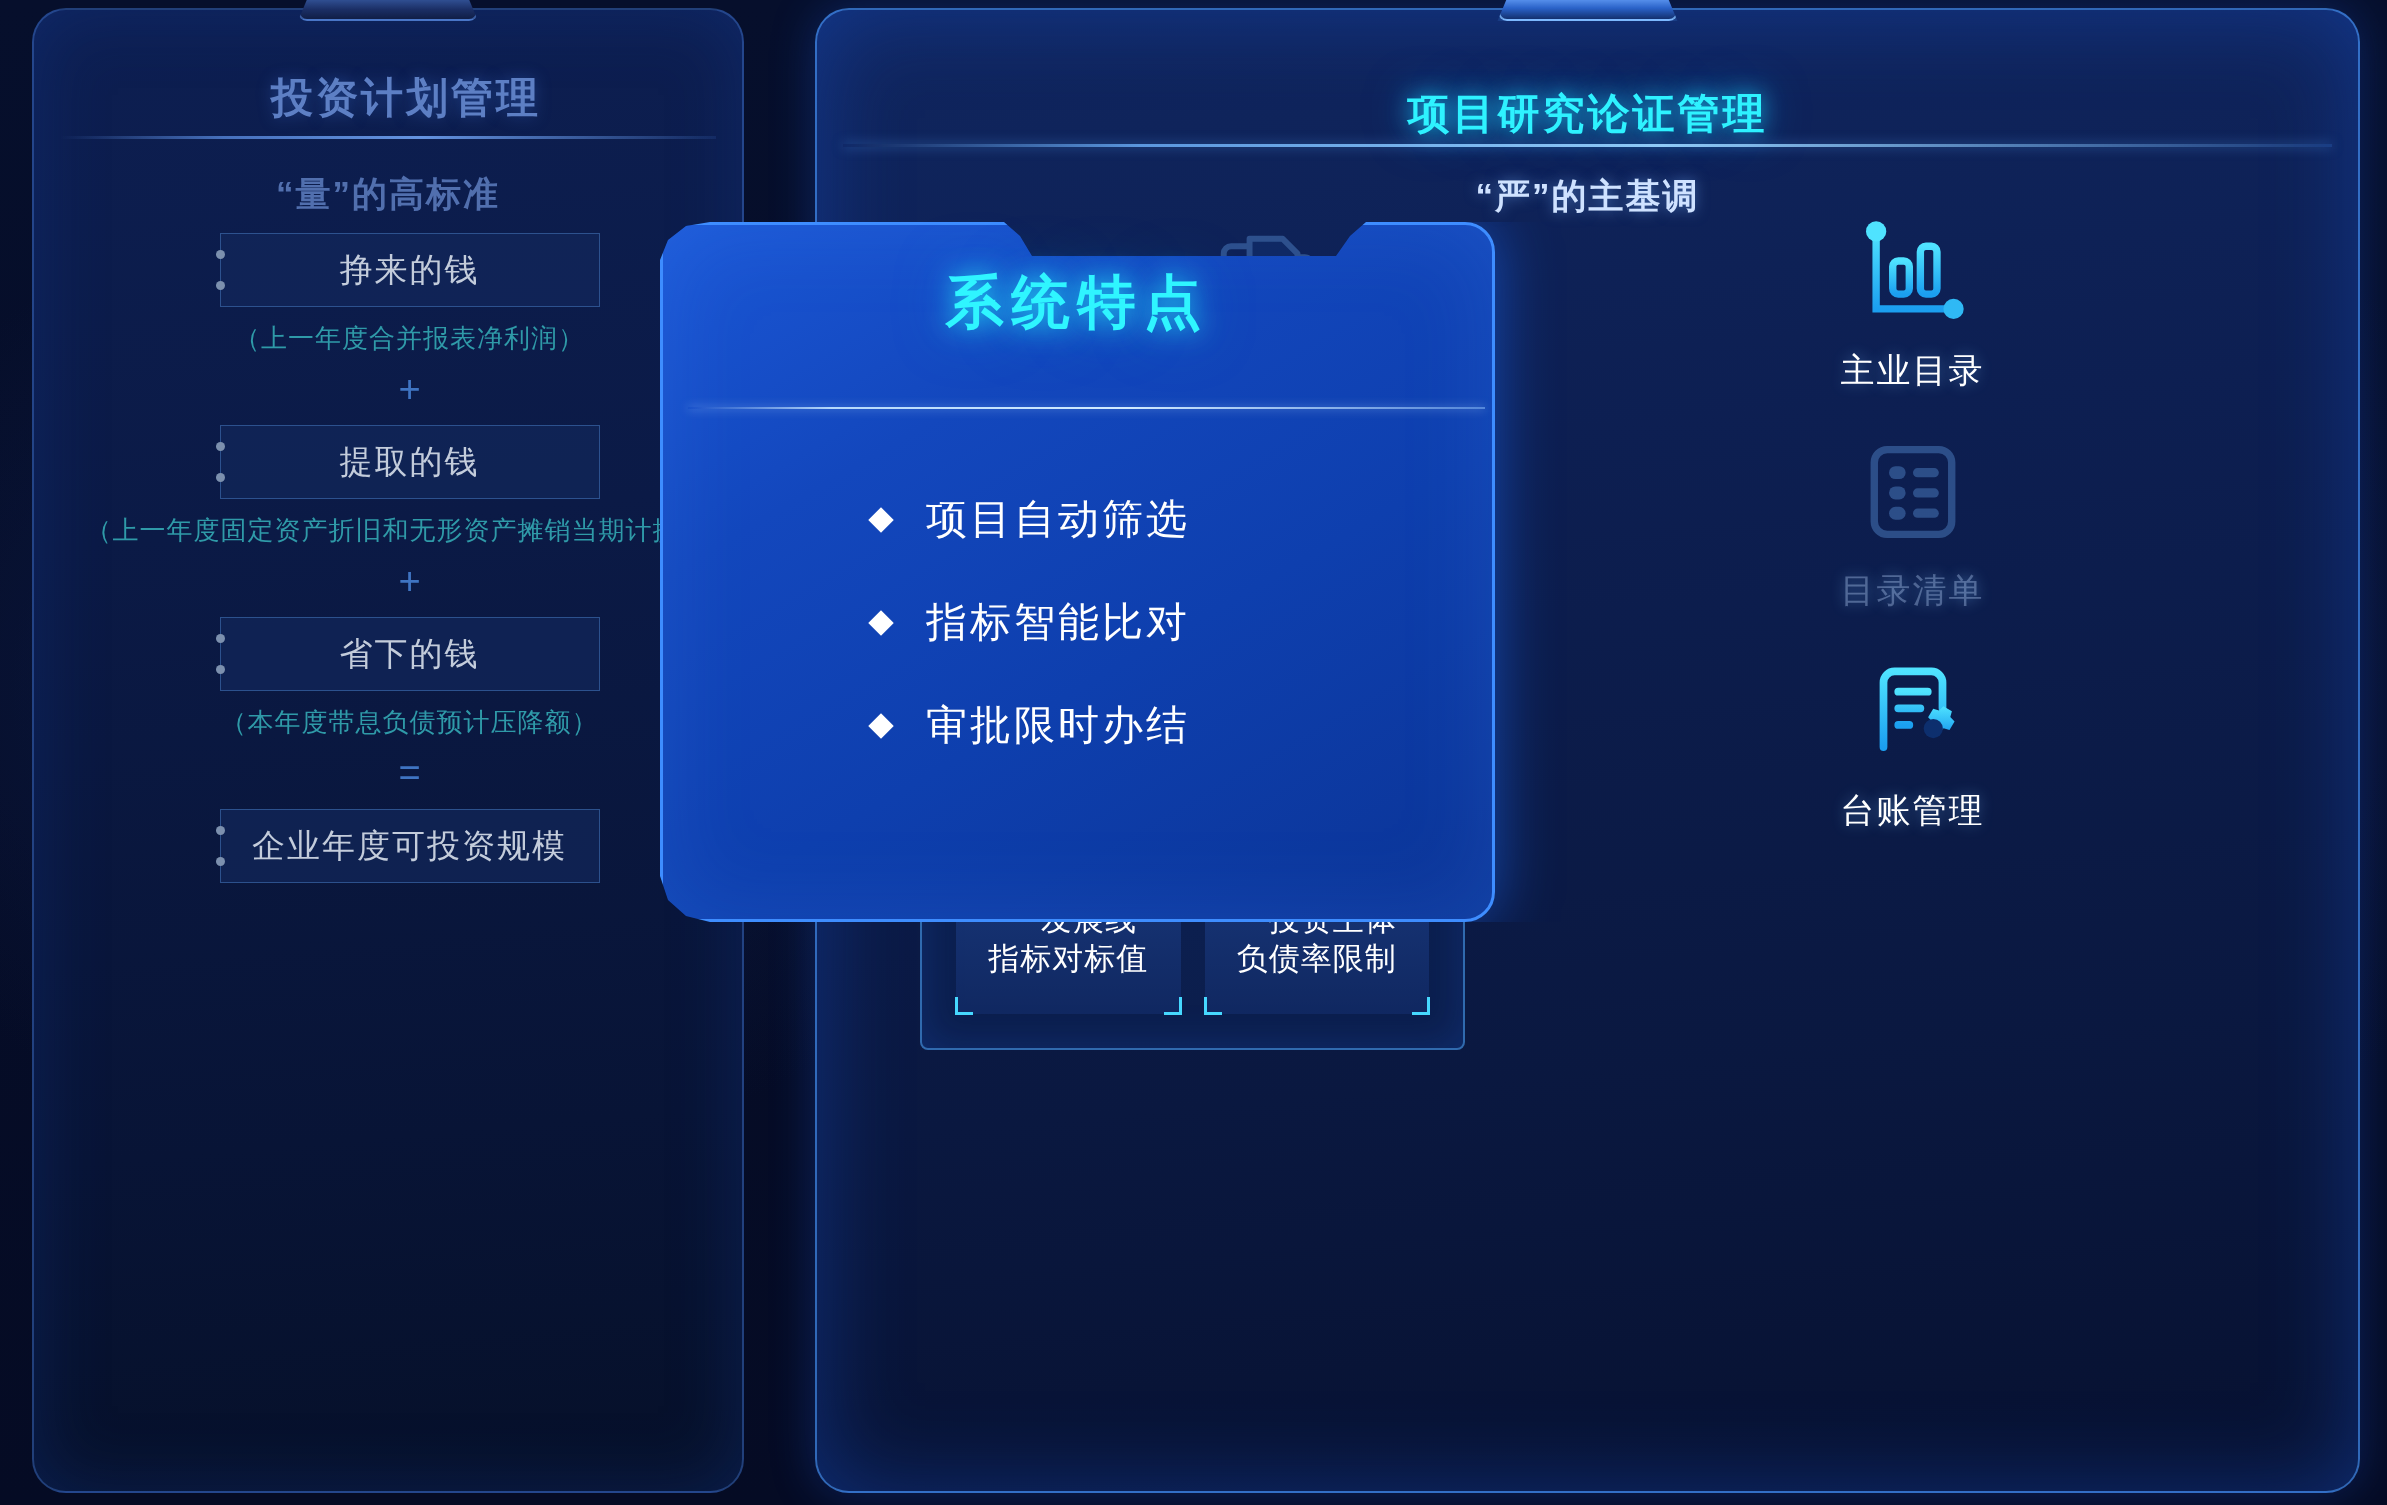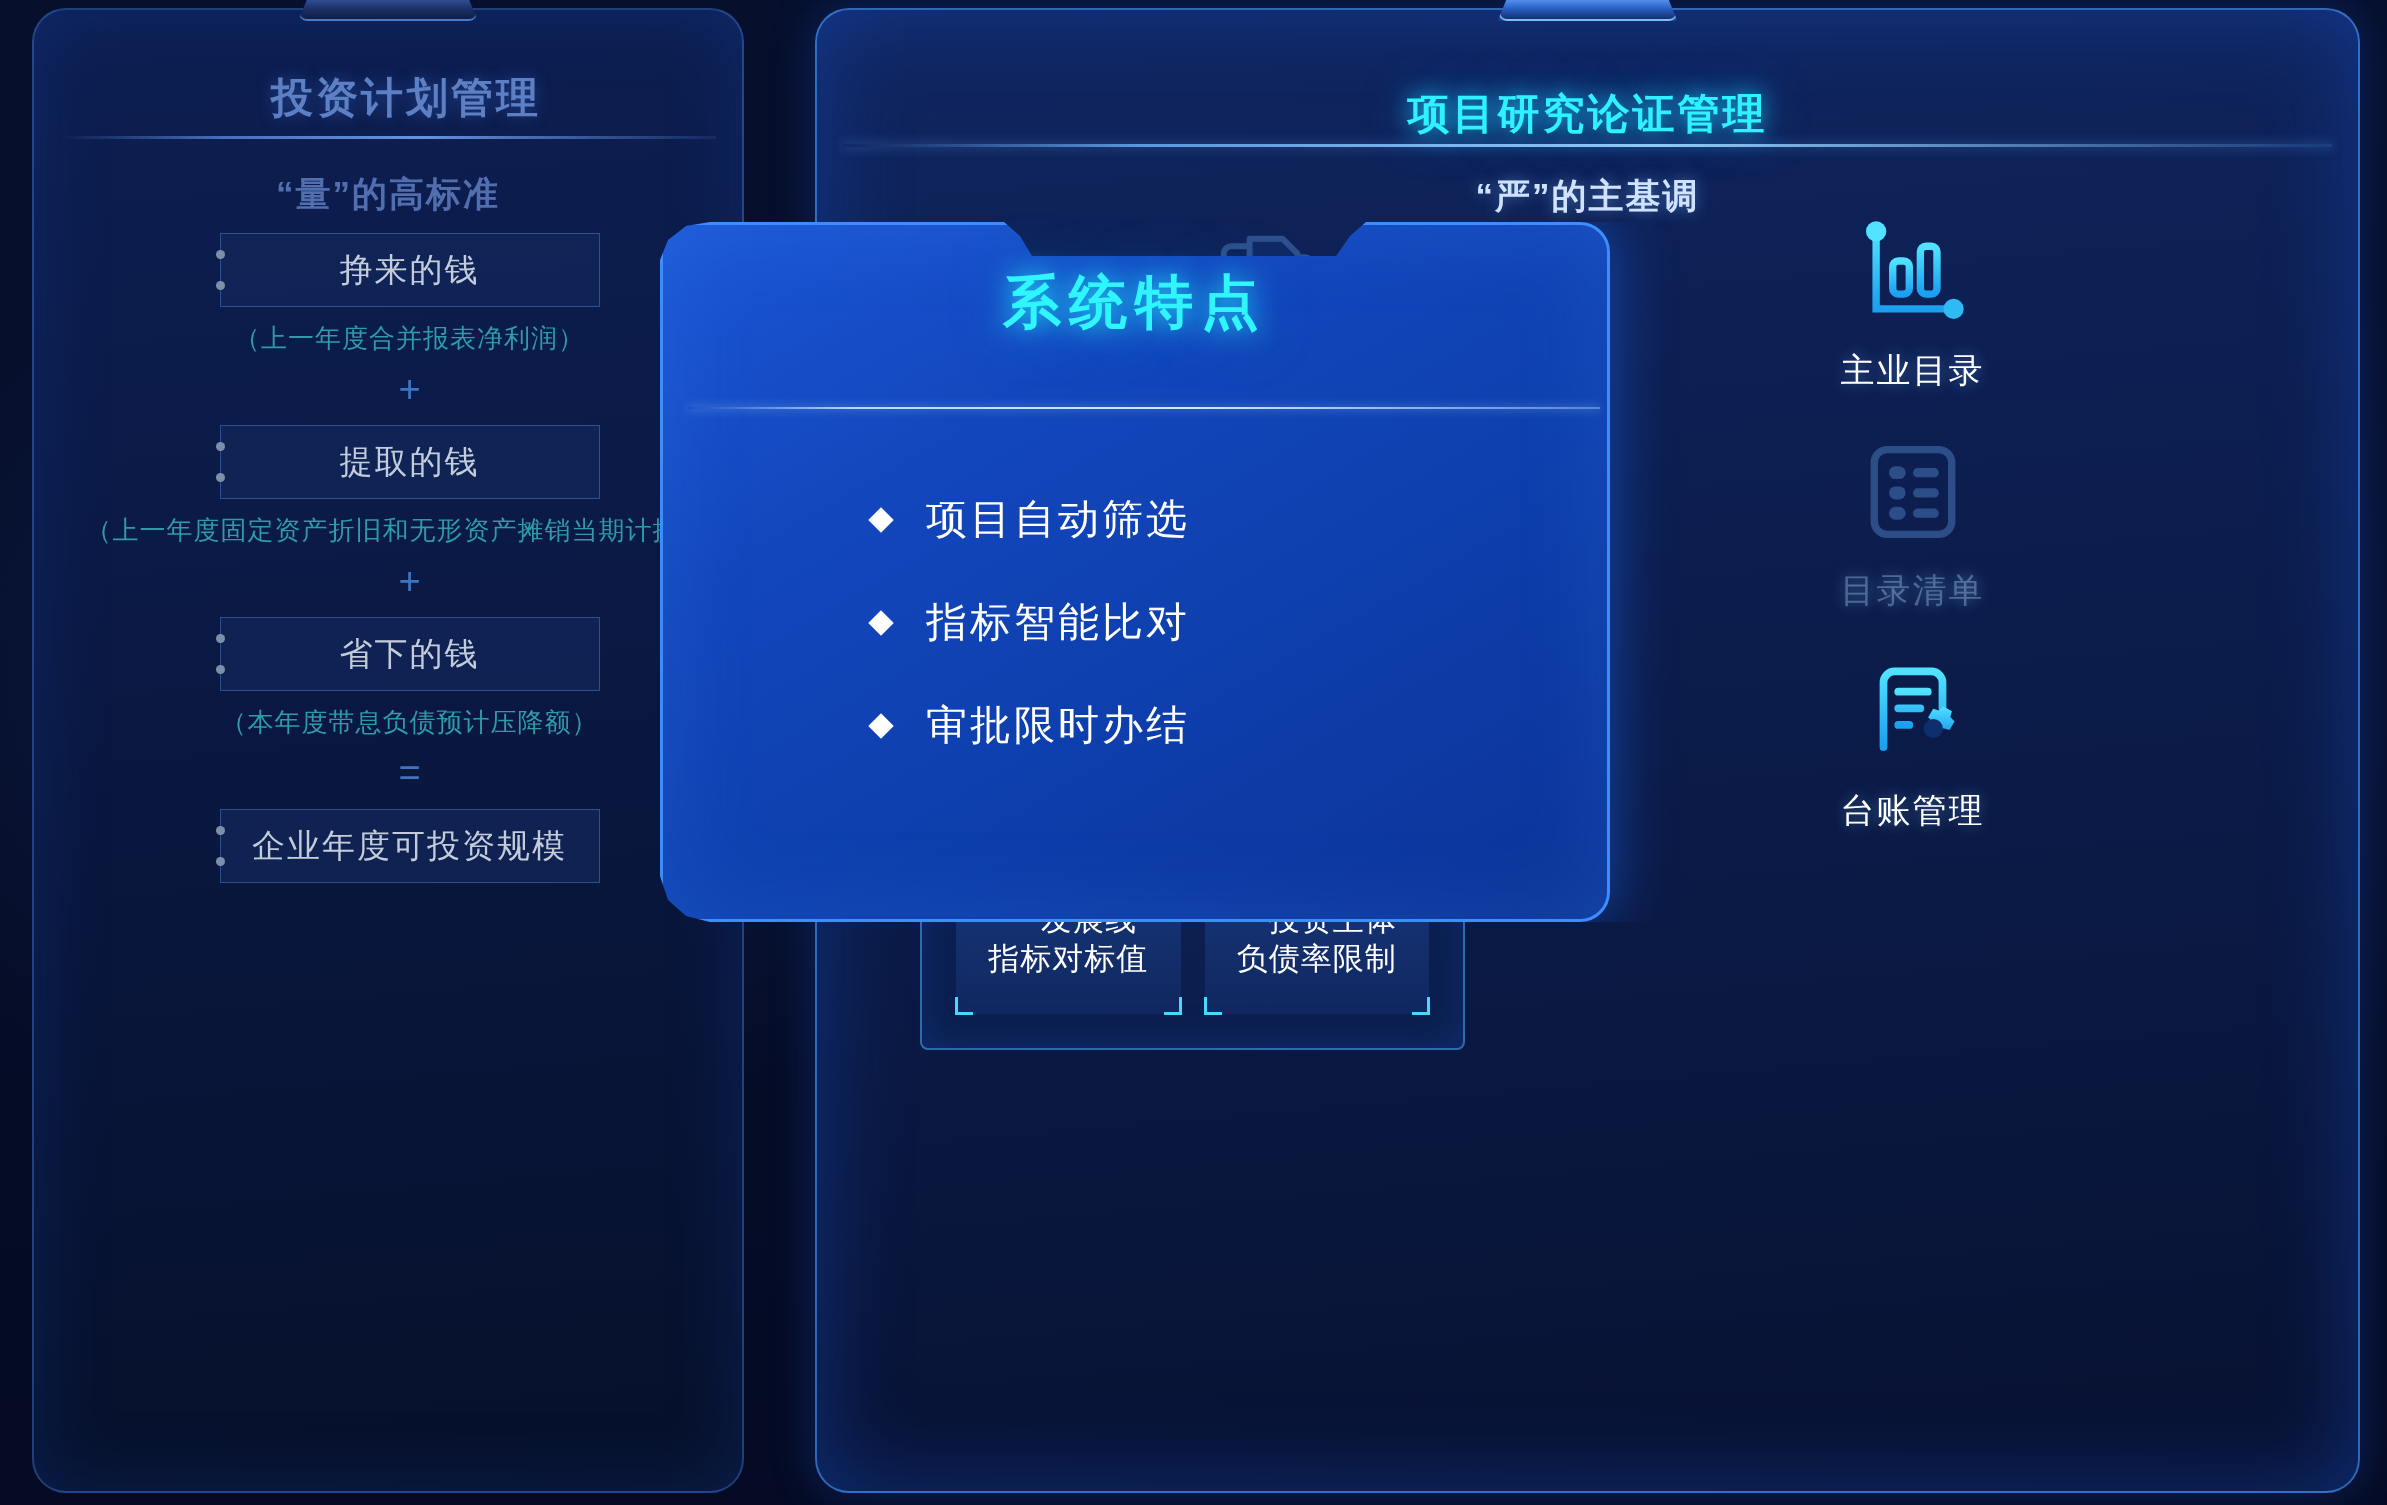--- a/index.html
+++ b/index.html
@@ -183,21 +183,21 @@
   }
   .corner.tl { top:-1px; left:-1px; border-top-width:3px; border-left-width:3px; }
   .corner.tr { top:-1px; right:-1px; border-top-width:3px; border-right-width:3px; }
   .corner.bl { bottom:-1px; left:-1px; border-bottom-width:3px; border-left-width:3px; }
   .corner.br { bottom:-1px; right:-1px; border-bottom-width:3px; border-right-width:3px; }
 
   
   .modal {
     position: absolute;
     left: 660px; top: 222px;
-    width: 950px; height: 700px;
+    width: 835px; height: 700px;
     z-index: 50;
   }
   .modal-shape {
     position: absolute; inset: 0;
     background: linear-gradient(150deg, #1b57d6 0%, #1347bd 30%, #0e3fae 60%, #0b3496 100%);
     border: 3px solid #3e8dff;
     border-radius: 30px;
     box-shadow: 0 0 60px rgba(30,110,255,0.55), inset 0 0 90px rgba(70,150,255,0.18);
     clip-path: polygon(
       0 38px, 8px 18px, 26px 4px, 50px 0,

